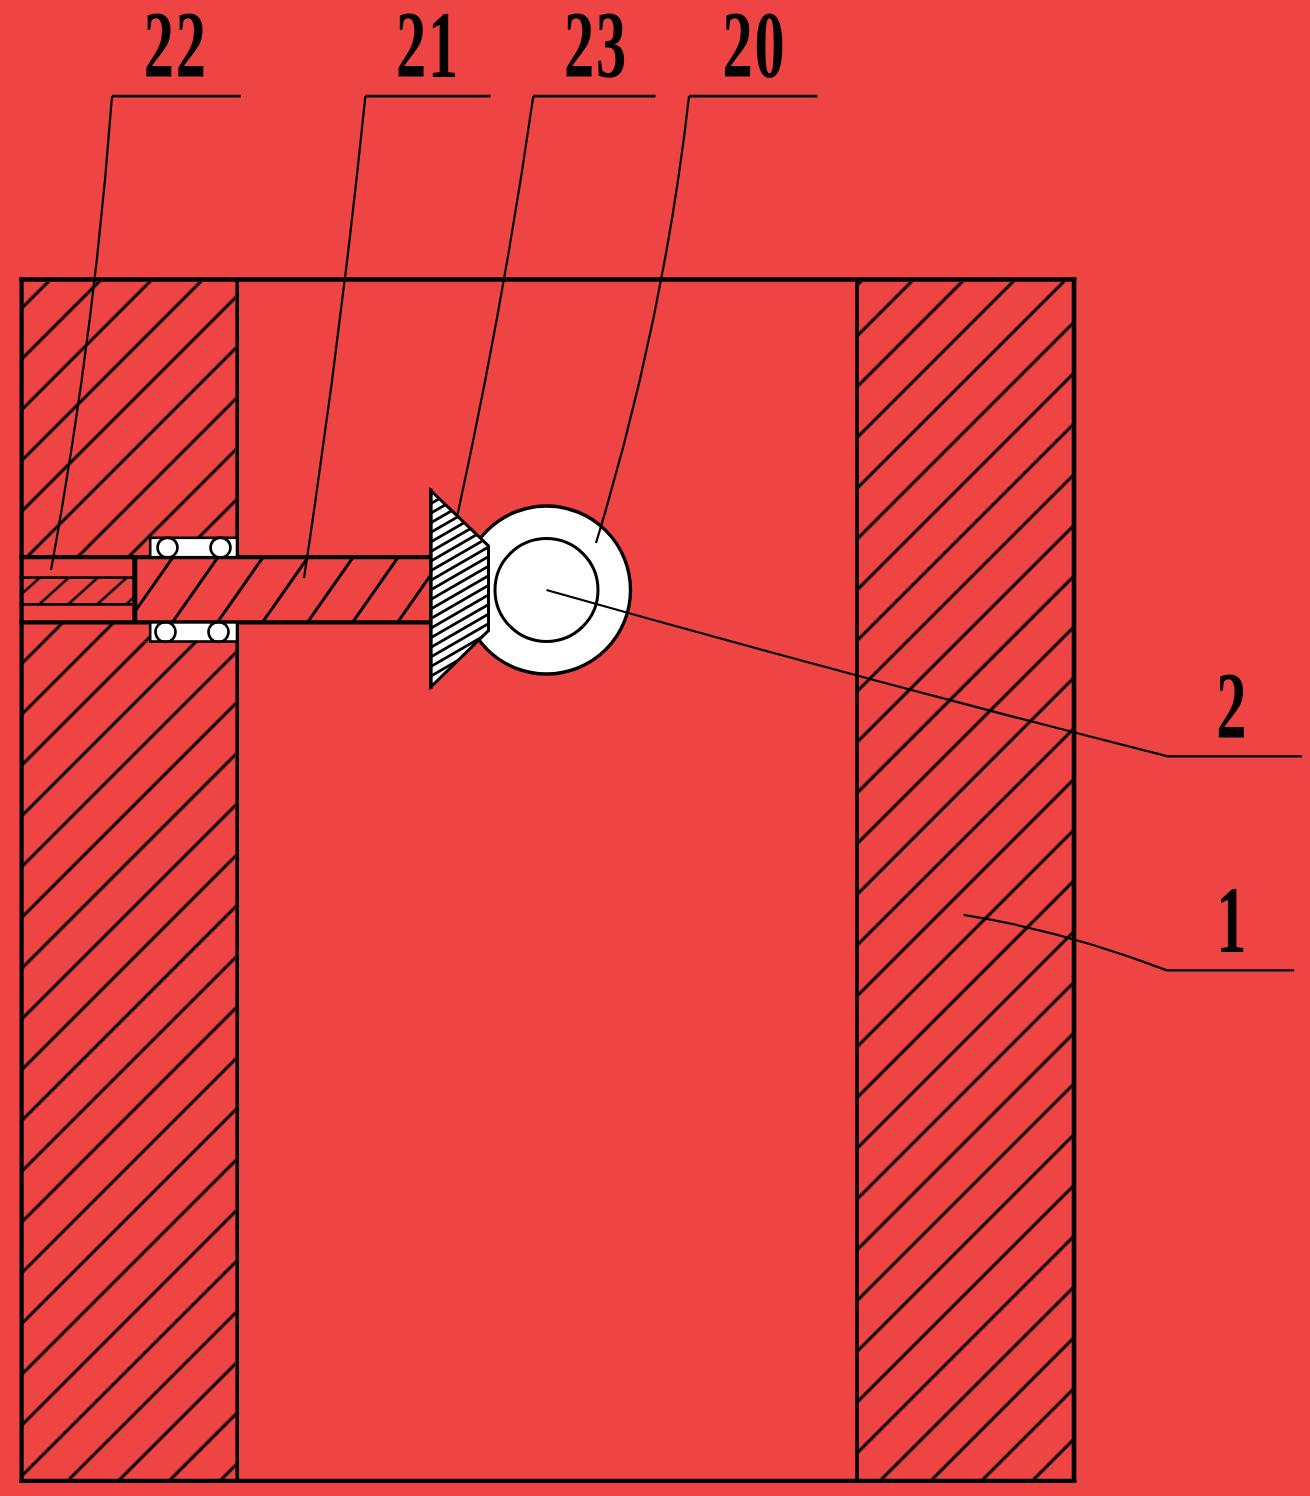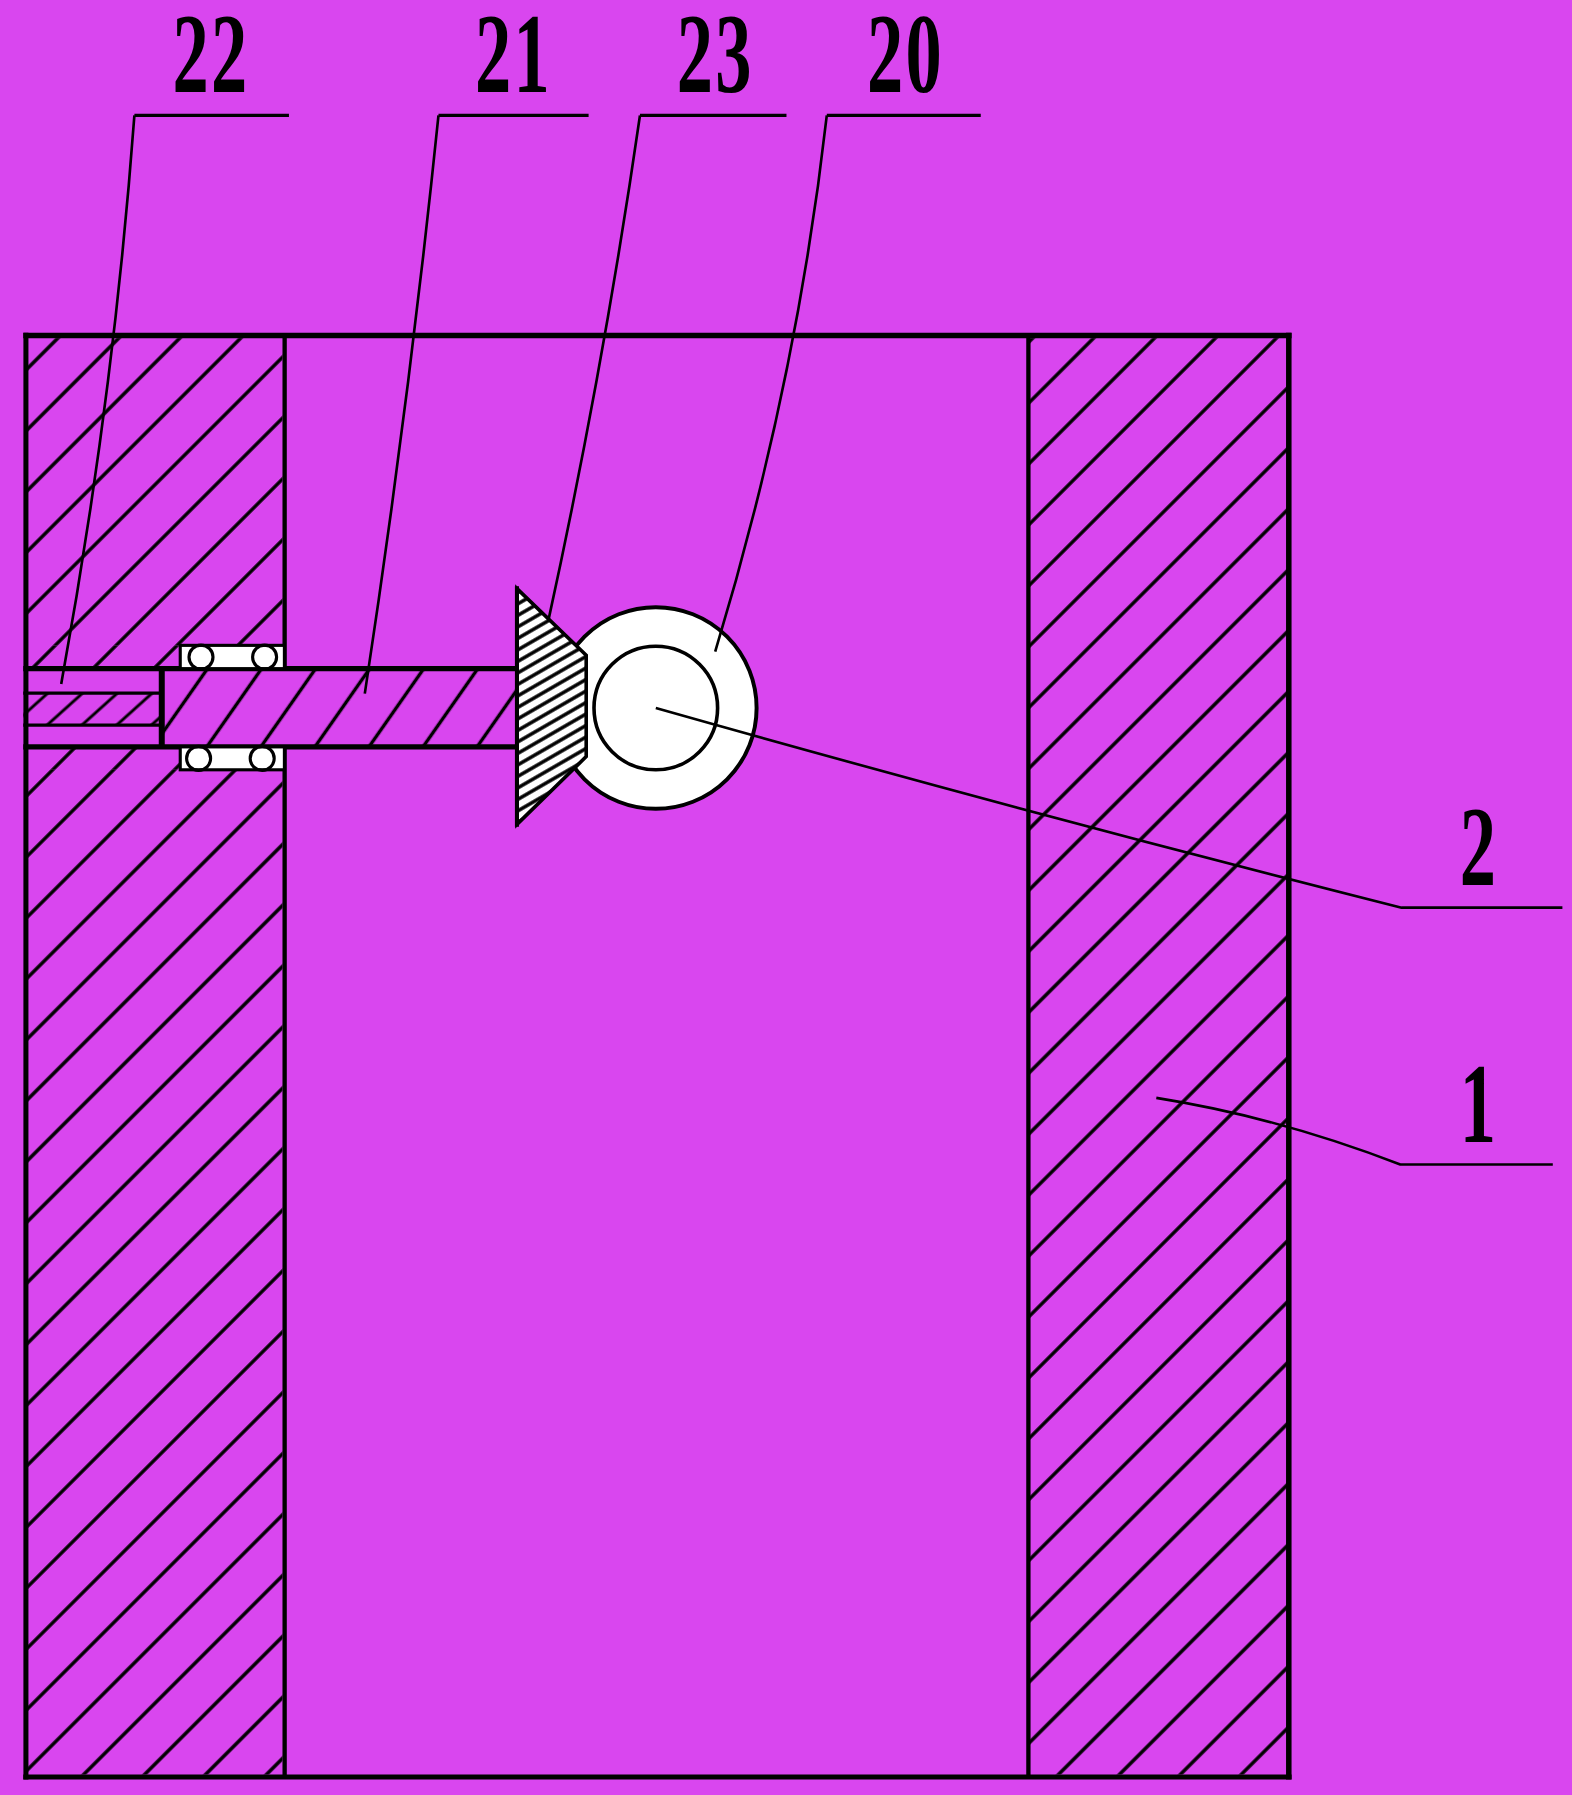--- a/index.html
+++ b/index.html
@@ -4,21 +4,21 @@
 <style>
   html, body {
     margin: 0;
     padding: 0;
     background: #ffffff;
   }
   .stage {
     position: relative;
     width: 1310px;
     height: 1496px;
-    background: #d946ef;
+    background: #ef4444;
     overflow: hidden;
   }
   svg { display: block; }
   .callout-text {
     font-family: "Liberation Serif", serif;
     fill: #000000;
   }
 </style>
 </head>
 <body>

